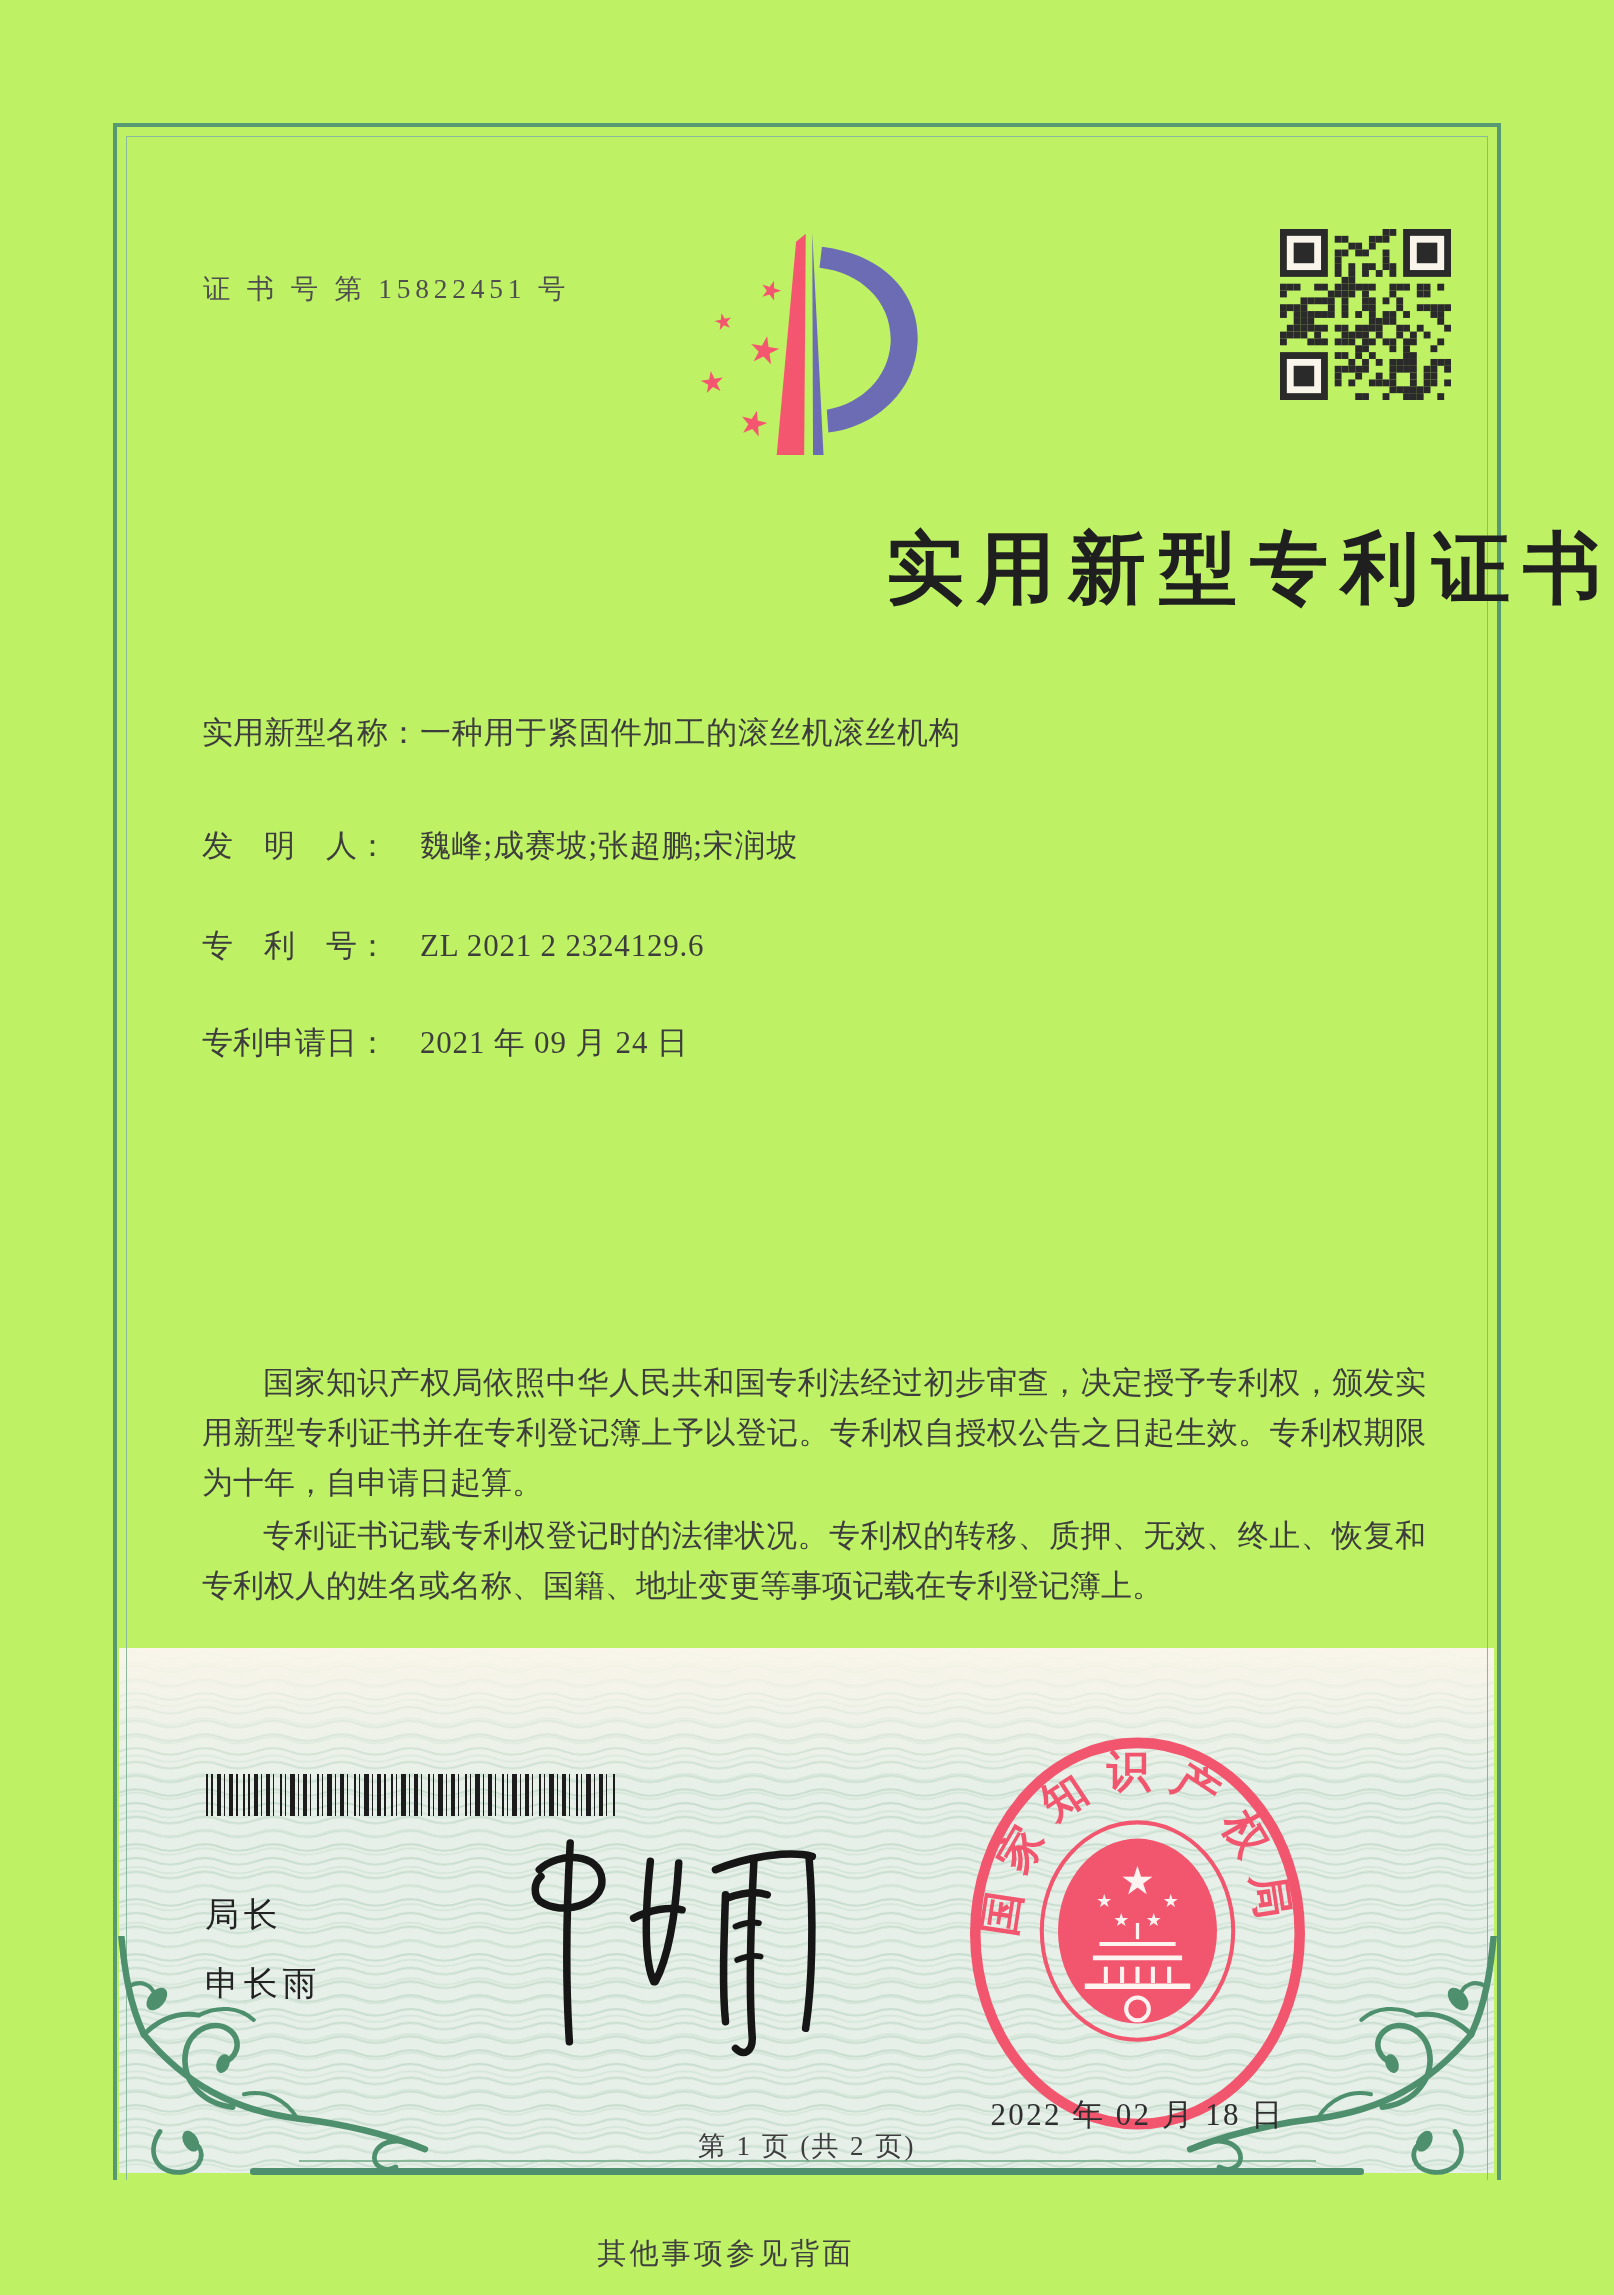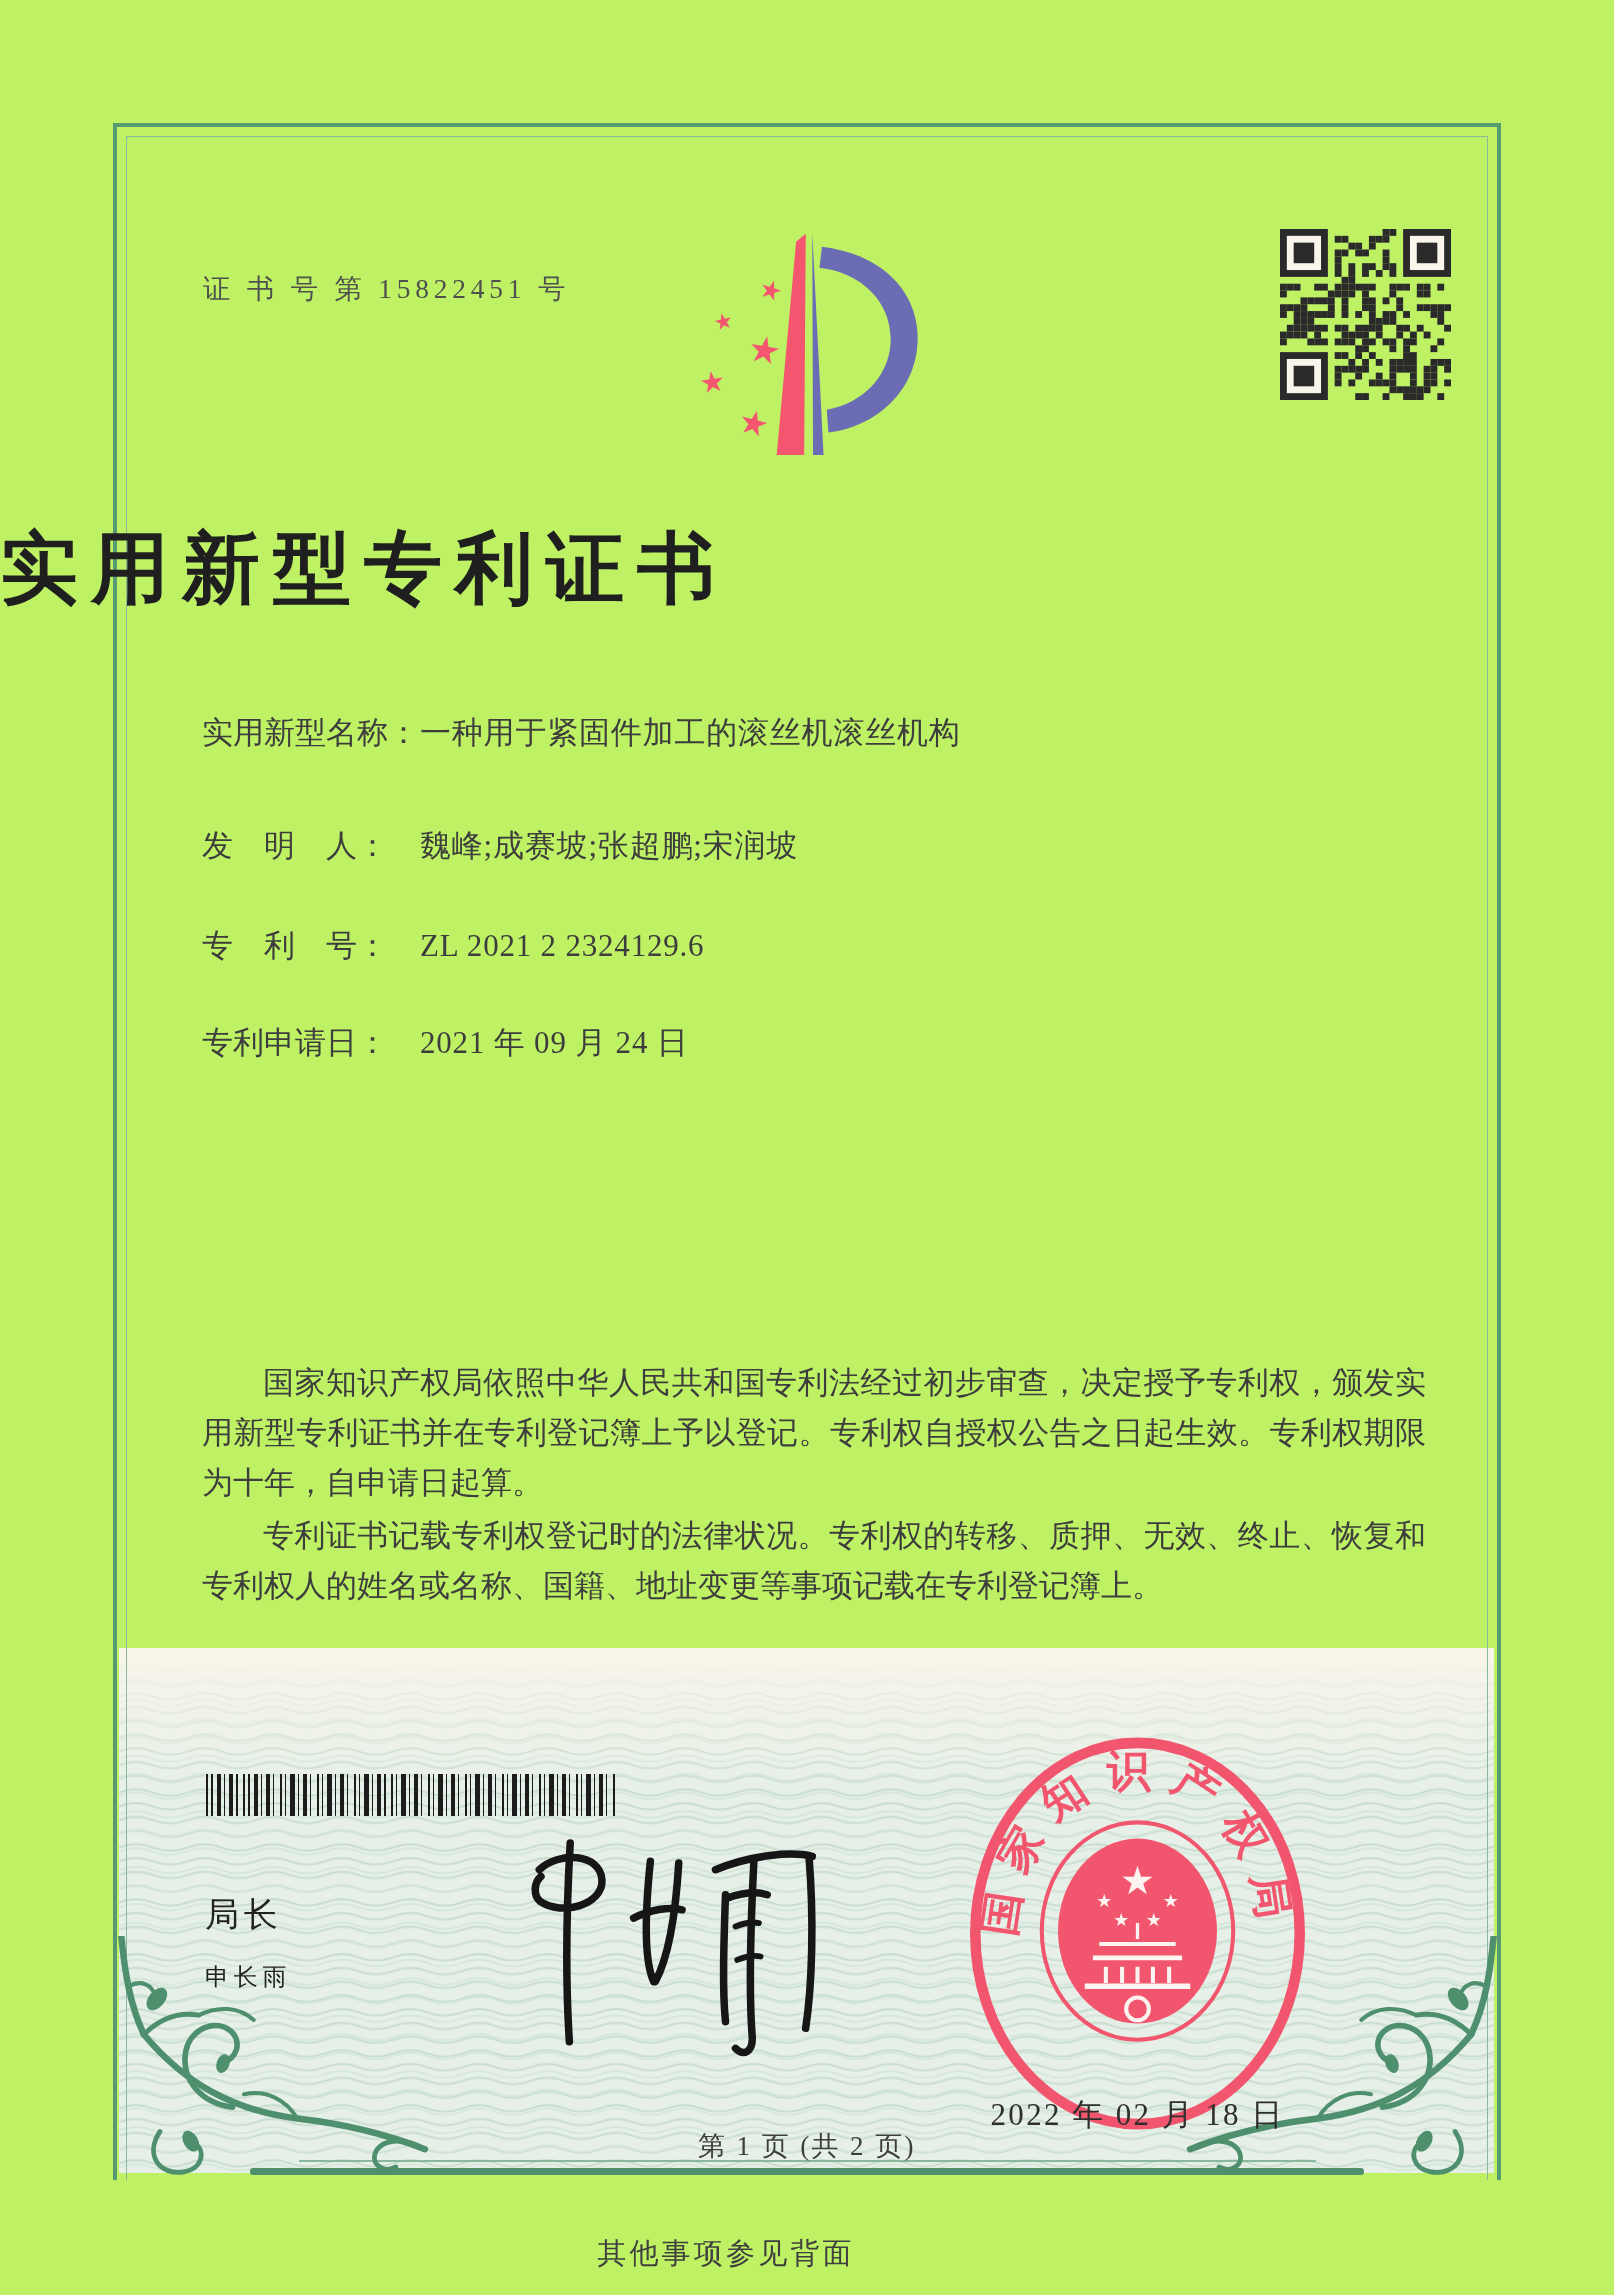--- a/index.html
+++ b/index.html
@@ -17,37 +17,37 @@
     background:linear-gradient(#f9f5ea,rgba(249,245,234,0));}
   .bottom-line-thin{position:absolute;left:299px;top:2160px;width:1017px;height:2.4px;background:#8ab89d;}
   .bottom-line{position:absolute;left:250px;top:2168px;width:1114px;height:6.5px;background:#4e8f6d;border-radius:3.2px;}
   .flourish{position:absolute;top:1936px;width:323px;height:252px;}
   .flourish.left{left:110px;}
   .flourish.right{left:1182px;transform:scaleX(-1);}
   
   .cert-number{position:absolute;left:203px;top:271px;font-size:27.4px;letter-spacing:4.8px;color:#4f4f4f;}
   .logo{position:absolute;left:683px;top:224px;width:252px;height:244px;}
   .qr{position:absolute;left:1280px;top:229px;width:171px;height:171px;}
-  .page-title{position:absolute;left:0;top:517px;width:1614px;text-align:left;
+  .page-title{position:absolute;left:0;top:517px;width:1614px;text-align:right;
     font-size:78px;font-weight:700;letter-spacing:13px;color:#1f1f1f;}
   
   .row{position:absolute;left:202px;font-size:31px;white-space:nowrap;color:#3d3d3d;}
   .row .lab{display:inline-block;min-width:218px;margin-top:13px;}
   .row .val{letter-spacing:0.8px;}
   .val-fixed{display:inline-block;width:387px;}
   .addr2{position:absolute;left:420px;font-size:31px;color:#3d3d3d;letter-spacing:0.8px;}
   .para{position:absolute;left:202px;width:1224px;font-size:31px;line-height:50px;
     text-align:justify;text-indent:61px;color:#3d3d3d;}
   
   .barcode{position:absolute;left:206px;top:1774px;width:412px;height:42px;
     background:repeating-linear-gradient(90deg,#1c1c1c 0 2.4px,transparent 2.4px 4.8px,#1c1c1c 4.8px 6.5px,
       transparent 6.5px 10.5px,#1c1c1c 10.5px 15.3px,transparent 15.3px 18px,#1c1c1c 18px 19.4px,transparent 19.4px 23.4px,
       #1c1c1c 23.4px 27.4px,transparent 27.4px 30px,#1c1c1c 30px 31.5px,transparent 31.5px 37px);}
   .director-title{position:absolute;left:205px;top:1892px;font-size:34px;letter-spacing:4.8px;color:#222;}
-  .director-name{position:absolute;left:205px;top:1961px;font-size:24px;letter-spacing:4.8px;color:#222;}
+  .director-name{position:absolute;left:205px;top:1961px;font-size:34px;letter-spacing:4.8px;color:#222;}
   .signature{position:absolute;left:460px;top:1814px;width:359px;height:250px;}
   .seal{position:absolute;left:955px;top:1726px;width:365px;height:415px;}
   .seal-date{position:absolute;left:955px;top:2094px;width:365px;text-align:center;
     font-size:31px;letter-spacing:2.4px;color:#2e2e2e;}
   .page-footer{position:absolute;left:807px;top:2128px;transform:translateX(-50%);
     font-size:27px;letter-spacing:2.4px;color:#3d3d3d;}
   .back-note{position:absolute;left:726px;top:2234px;transform:translateX(-50%);
     font-size:29px;letter-spacing:3.2px;color:#3f3f3f;}
 </style>
 </head>

